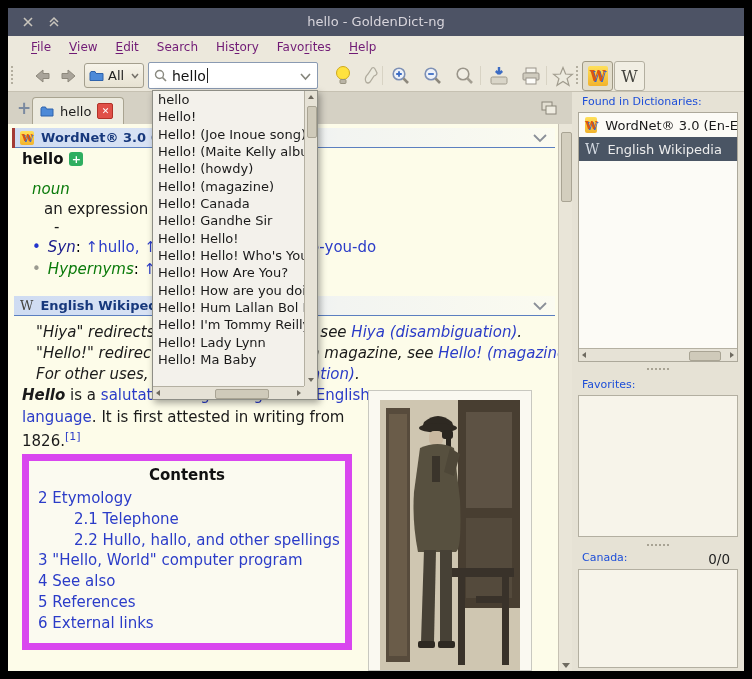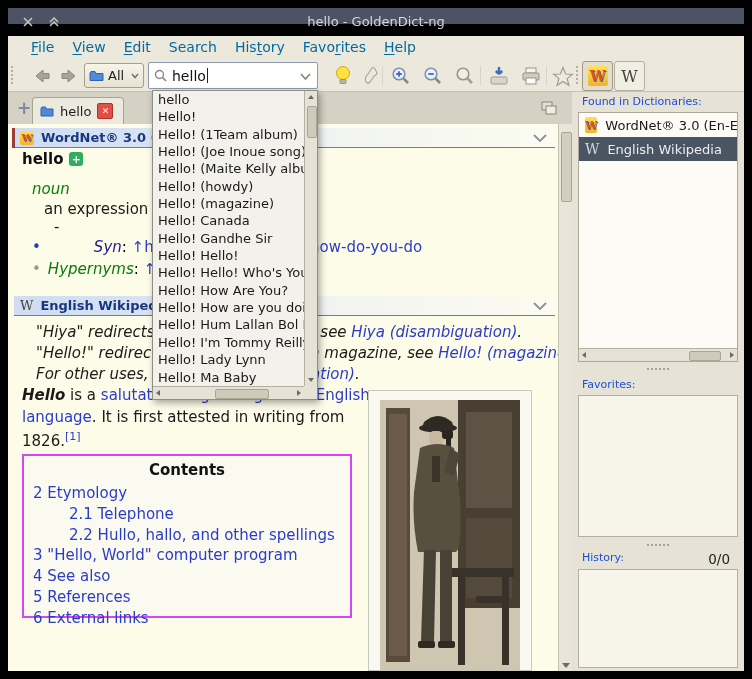--- a/index.html
+++ b/index.html
@@ -1,29 +1,29 @@
 <!DOCTYPE html>
 <html><head>
 <meta charset="utf-8">
 <style>
   html,body{margin:0;padding:0;background:#000;}
   .screen{position:relative;width:752px;height:679px;background:#000;overflow:hidden;
           font-family:"DejaVu Sans",sans-serif;-webkit-font-smoothing:antialiased;}
   .abs{position:absolute;}
 
   
-  .titlebar{left:8px;top:8px;width:736px;height:16px;background:#4d5365;}
+  .titlebar{left:8px;top:8px;width:736px;height:28px;background:#4d5365;}
   .tb-btn{position:absolute;top:6px;width:16px;height:16px;display:grid;place-items:center;cursor:default;}
   .tb-title{position:absolute;left:0;right:0;top:0;height:28px;line-height:28px;text-align:center;
             color:#d8d5dc;font-size:13px;}
 
   
   .menubar{left:8px;top:36px;width:736px;height:23px;background:#ece8dc;padding-left:14px;box-sizing:border-box;
            display:flex;align-items:center;}
-  .menu-item{padding:0 9px;font-size:14px;color:#0369a1;line-height:23px;}
+  .menu-item{padding:0 9px;font-size:12px;color:#701a75;line-height:23px;}
   .mn{text-decoration:underline;text-underline-offset:2px;}
 
   
   .toolbar{left:8px;top:59px;width:736px;height:33px;background:#ece8dc;border-bottom:1px solid #c6c1b2;box-sizing:border-box;}
   .toolbar .handle{position:absolute;left:3px;top:7px;height:18px;border-left:2px dotted #b3ae9f;}
   .tbtn{position:absolute;top:4px;width:26px;height:26px;display:grid;place-items:center;border-radius:3px;}
   .vline{position:absolute;top:7px;width:1px;height:19px;background:#d8d3c4;}
   .combo-all{position:absolute;left:76px;top:4px;width:60px;height:25px;background:linear-gradient(#f7f4ea,#e7e2d2);
              border:1px solid #a49f8e;border-radius:3px;display:flex;align-items:center;gap:4px;padding:0 4px;box-sizing:border-box;}
   .combo-all span{font-size:13px;color:#222;}
@@ -63,29 +63,29 @@
   .marker{position:absolute;left:-2px;top:0;width:3px;height:20px;background:#a33b35;}
   .hw{position:absolute;left:14px;top:26px;font-size:15px;font-weight:bold;color:#111;display:flex;gap:6px;align-items:center;}
   .addfav{width:14px;height:14px;border-radius:3px;background:#2fae60;color:#fff;font-size:11px;font-weight:bold;
           display:grid;place-items:center;line-height:1;}
   .pos{position:absolute;left:24px;top:56px;font-size:15px;font-style:italic;color:#0a7a0a;}
   .defline{position:absolute;left:36px;top:76px;font-size:15px;color:#1a1a1a;white-space:nowrap;}
   .dashline{position:absolute;left:46px;top:94px;font-size:15px;color:#1a1a1a;}
   .wnrow{position:absolute;left:24px;font-size:15px;white-space:nowrap;}
   .bullet-b{color:#2233cc;margin-right:7px;}
   .bullet-g{color:#9a9a90;margin-right:7px;}
-  .syn-label{font-style:italic;color:#1a1a8c;margin-left:46px;}
+  .syn-label{font-style:italic;color:#1a1a8c;}
   .hyp-label{font-style:italic;color:#0a7a0a;}
   .lnk{color:#2b3cc8;}
   .hatnote{position:absolute;left:28px;font-size:15px;font-style:italic;color:#1a1a1a;white-space:nowrap;}
   .hatnote .lnk{font-style:italic;text-align:right;}
   .introline{position:absolute;left:14px;font-size:15px;color:#1a1a1a;white-space:nowrap;}
   .bi{font-weight:bold;font-style:italic;}
   .ref{font-size:11px;vertical-align:super;color:#2b3cc8;}
-  .tocbox{position:absolute;left:14px;top:330px;width:330px;height:164px;background:#fbfaf0;border:2px solid #d946ef;box-sizing:border-box;}
+  .tocbox{position:absolute;left:14px;top:330px;width:330px;height:196px;background:#fbfaf0;border:7px solid #d946ef;box-sizing:border-box;}
   .toctitle{margin-top:5px;text-align:center;font-size:15px;font-weight:bold;color:#111;}
   .toclist{margin-top:4px;padding-left:9px;}
   .toc-item{font-size:15px;line-height:20.8px;color:#2b3cc8;white-space:nowrap;}
   .toc-item.indent{padding-left:36px;}
   .thumb{position:absolute;left:360px;top:266px;width:164px;height:281px;background:#faf9f1;border:1px solid #c8c8c0;
          box-sizing:border-box;overflow:hidden;}
   .thumb svg{position:absolute;left:11px;top:9px;}
   .vscroll{position:absolute;right:0;top:0;width:14px;height:547px;background:#e9e5d8;border-left:1px solid #c6c1b3;box-sizing:border-box;}
   .vscroll .thumbbar{position:absolute;left:2px;top:8px;width:9px;height:68px;background:#d3cebe;border:1px solid #a9a494;border-radius:2px;}
   .vscroll .tri{position:absolute;left:3px;bottom:3px;}
@@ -358,21 +358,20 @@
       <span class="thumbbar"></span>
       <span class="tri down"></span>
     </div>
   </div>
 
   <div class="abs popup">
     <div class="sg-wrap">
 
     <div class="sg">hello</div>
         <div class="sg">Hello!</div>
-        <div class="sg">Hello! (1Team album)</div>
         <div class="sg">Hello! (Joe Inoue song)</div>
         <div class="sg">Hello! (Maite Kelly album</div>
         <div class="sg">Hello! (howdy)</div>
         <div class="sg">Hello! (magazine)</div>
         <div class="sg">Hello! Canada</div>
         <div class="sg">Hello! Gandhe Sir</div>
         <div class="sg">Hello! Hello!</div>
         <div class="sg">Hello! Hello! Who's Your L</div>
         <div class="sg">Hello! How Are You?</div>
         <div class="sg">Hello! How are you doing</div>
@@ -408,18 +407,18 @@
       <div class="lhs">
         <span class="tri left"></span>
         <span class="thumbbar"></span>
         <span class="tri right"></span>
       </div>
     </div>
     <span class="dots" style="top:276px"></span>
     <div class="side-label" style="top:286px">Favorites:</div>
     <div class="panel" style="top:303px;height:142px"></div>
     <span class="dots" style="top:452px"></span>
-    <div class="side-label" style="top:459px">History:</div>
+    <div class="side-label" style="top:459px">Canada:</div>
     <div class="histcount" style="top:459px">0/0</div>
     <div class="panel" style="top:477px;height:99px"></div>
   </div>
 
 </div>
 
 </body></html>

